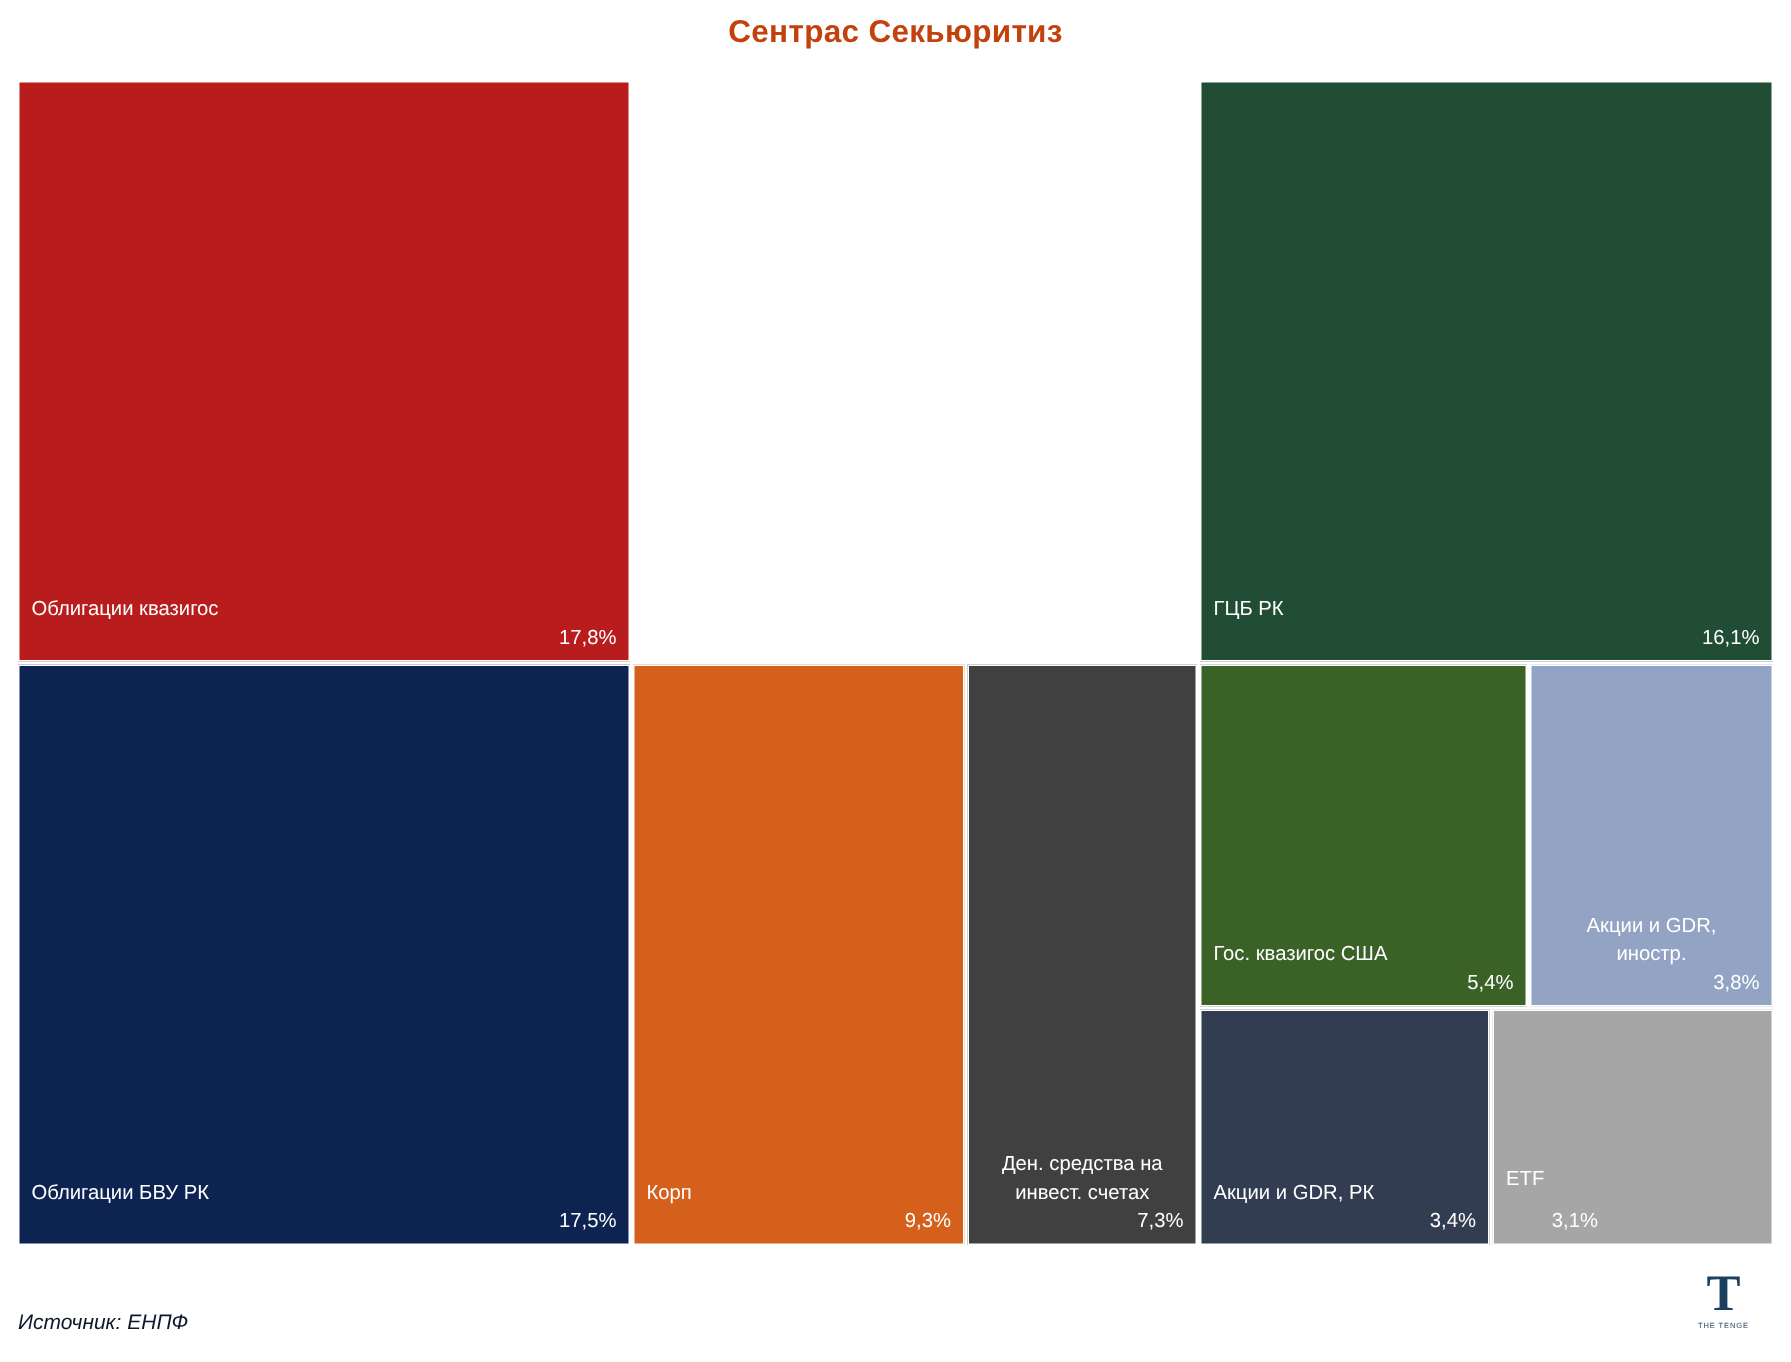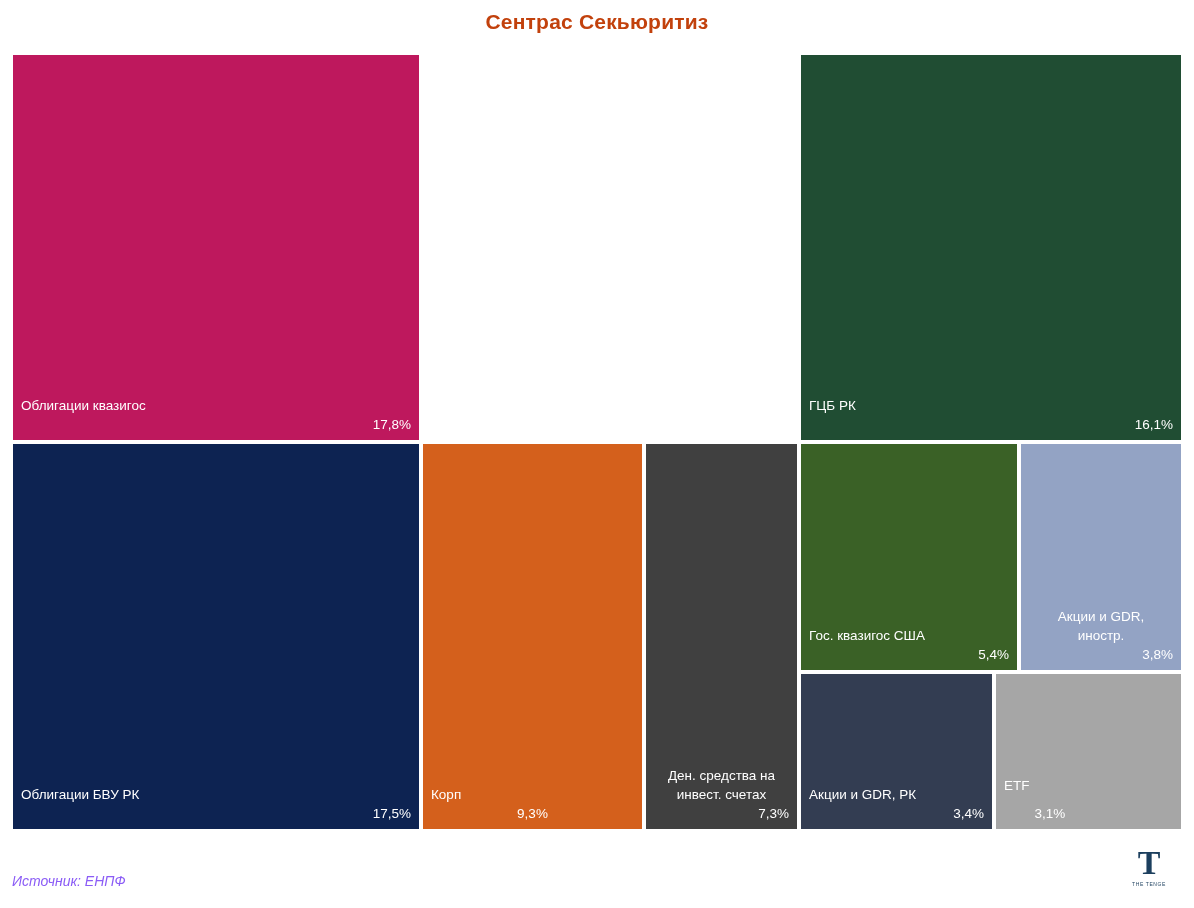--- a/index.html
+++ b/index.html
@@ -69,21 +69,21 @@
   }
   .tile.center-name .tile-name {
     text-align: center;
   }
   #source-note {
     position: absolute;
     left: 12px;
     top: 873px;
     font-size: 14px;
     font-style: italic;
-    color: #8b5cf6;
+    color: #0f172a;
   }
   #logo {
     position: absolute;
     right: 18px;
     top: 846px;
     width: 54px;
     height: 48px;
     text-align: center;
   }
   #logo .logo-mark {
@@ -102,21 +102,21 @@
     margin-top: 1px;
   }
 </style>
 </head>
 <body>
 
 <div id="chart-title">Сентрас Секьюритиз</div>
 
 <div id="treemap">
 
-  <div class="tile" style="left:0px; top:0px; width:408px; height:387px; background:#be185d;">
+  <div class="tile" style="left:0px; top:0px; width:408px; height:387px; background:#b91c1c;">
     <div class="tile-labels">
       <span class="tile-name">Облигации квазигос</span>
       <span class="tile-value">17,8%</span>
     </div>
   </div>
 
 
   <div class="tile" style="left:788px; top:0px; width:382px; height:387px; background:#204d33;">
     <div class="tile-labels">
       <span class="tile-name">ГЦБ РК</span>
@@ -127,21 +127,21 @@
   <div class="tile" style="left:0px; top:389px; width:408px; height:387px; background:#0d2352;">
     <div class="tile-labels">
       <span class="tile-name">Облигации БВУ РК</span>
       <span class="tile-value">17,5%</span>
     </div>
   </div>
 
   <div class="tile" style="left:410px; top:389px; width:221px; height:387px; background:#d4601c;">
     <div class="tile-labels">
       <span class="tile-name">Корп</span>
-      <span class="tile-value" style="text-align:center;">9,3%</span>
+      <span class="tile-value" style="text-align:right;">9,3%</span>
     </div>
   </div>
 
   <div class="tile center-name" style="left:633px; top:389px; width:153px; height:387px; background:#404040;">
     <div class="tile-labels">
       <span class="tile-name">Ден. средства на
 инвест. счетах</span>
       <span class="tile-value">7,3%</span>
     </div>
   </div>

